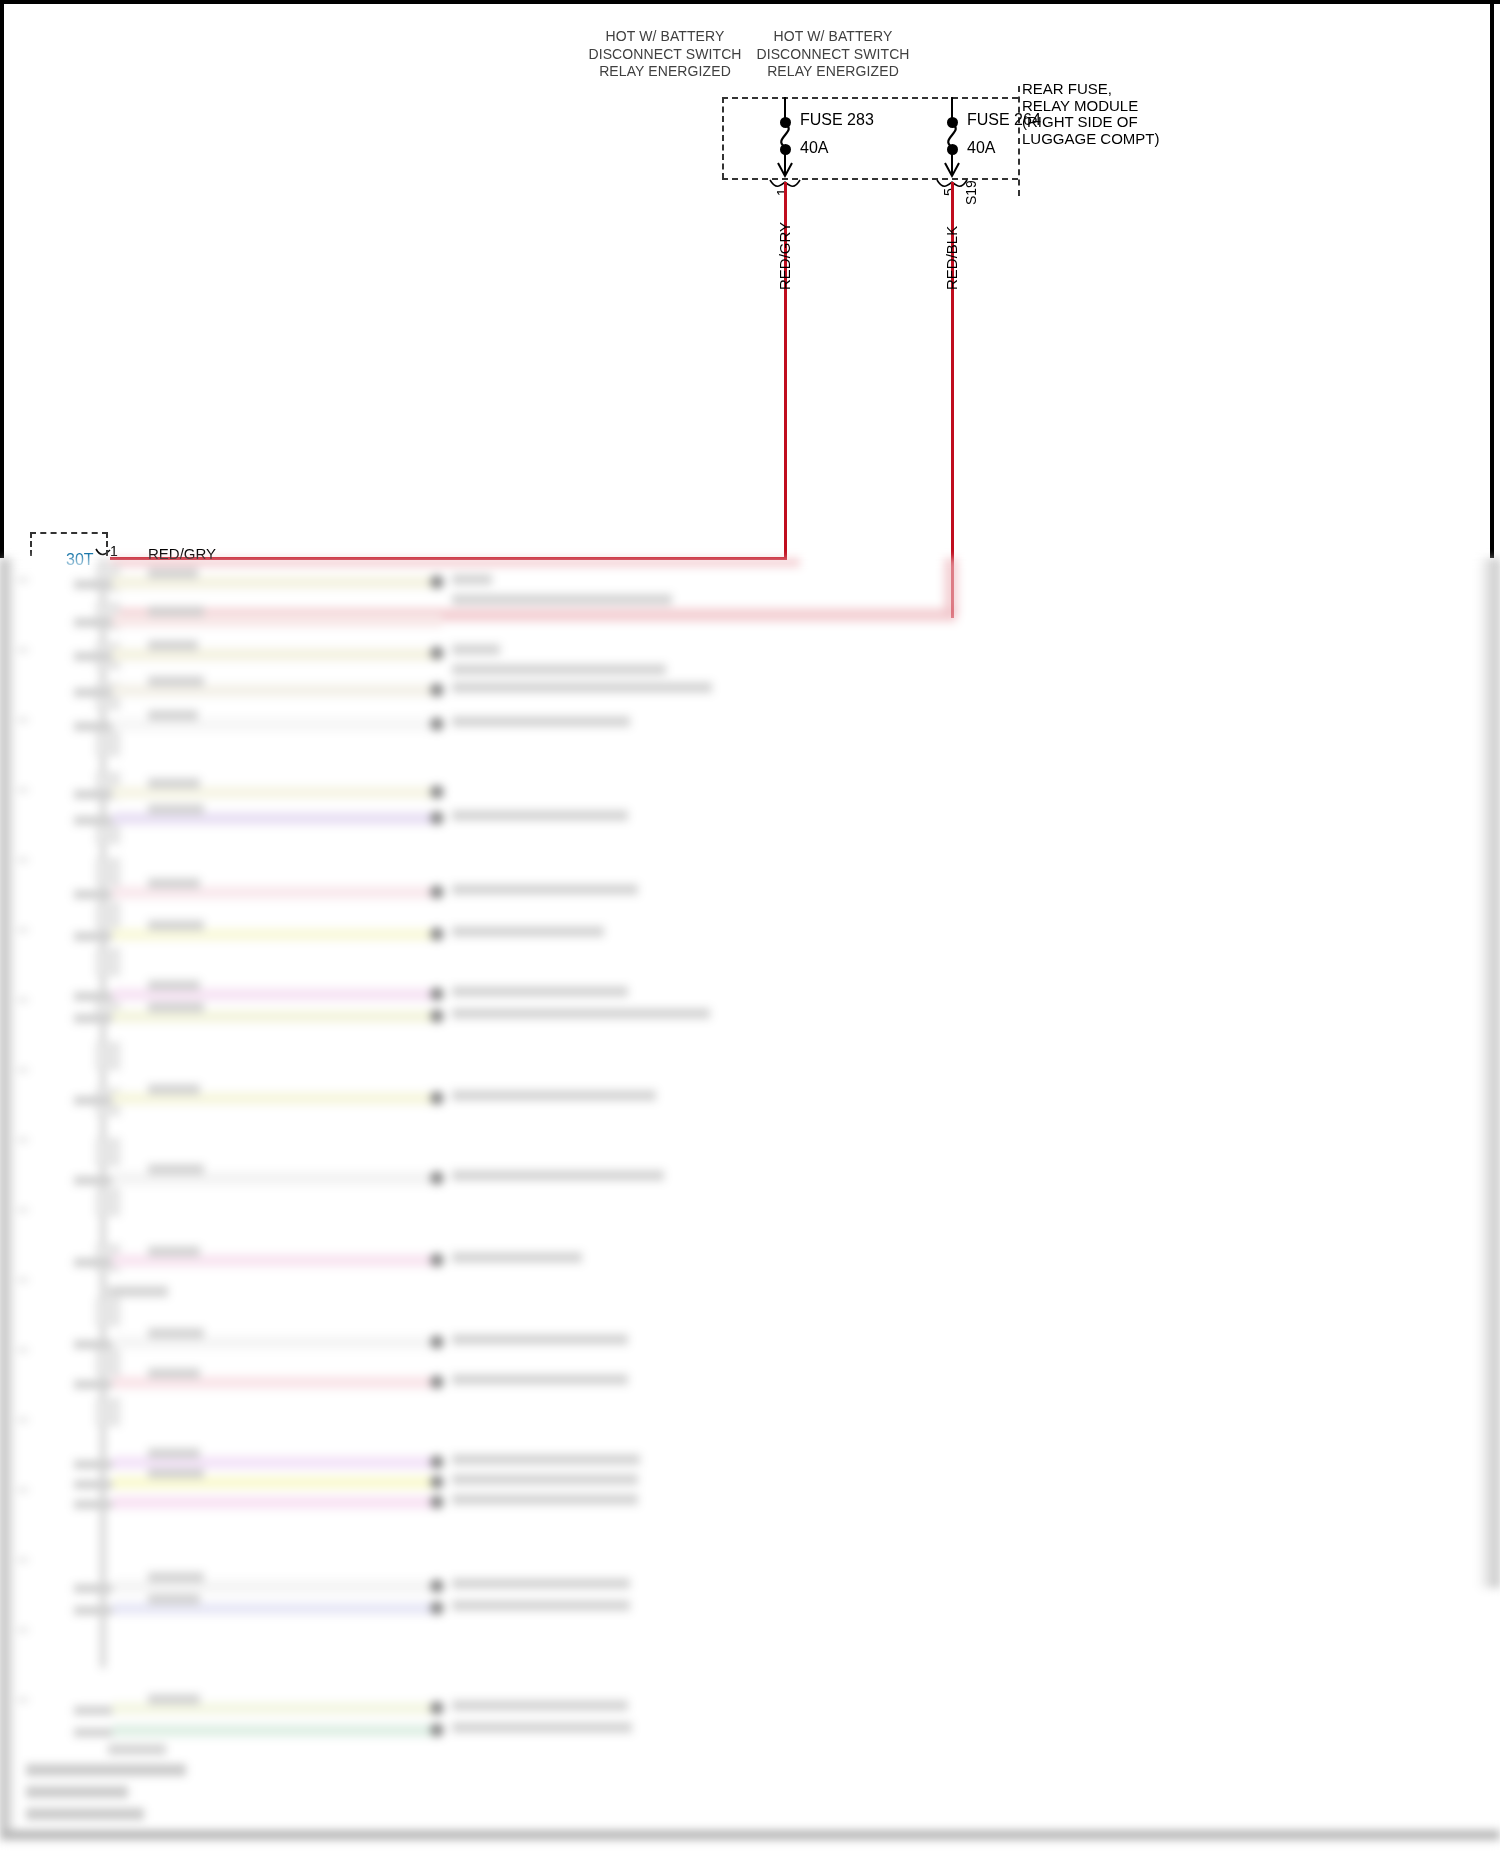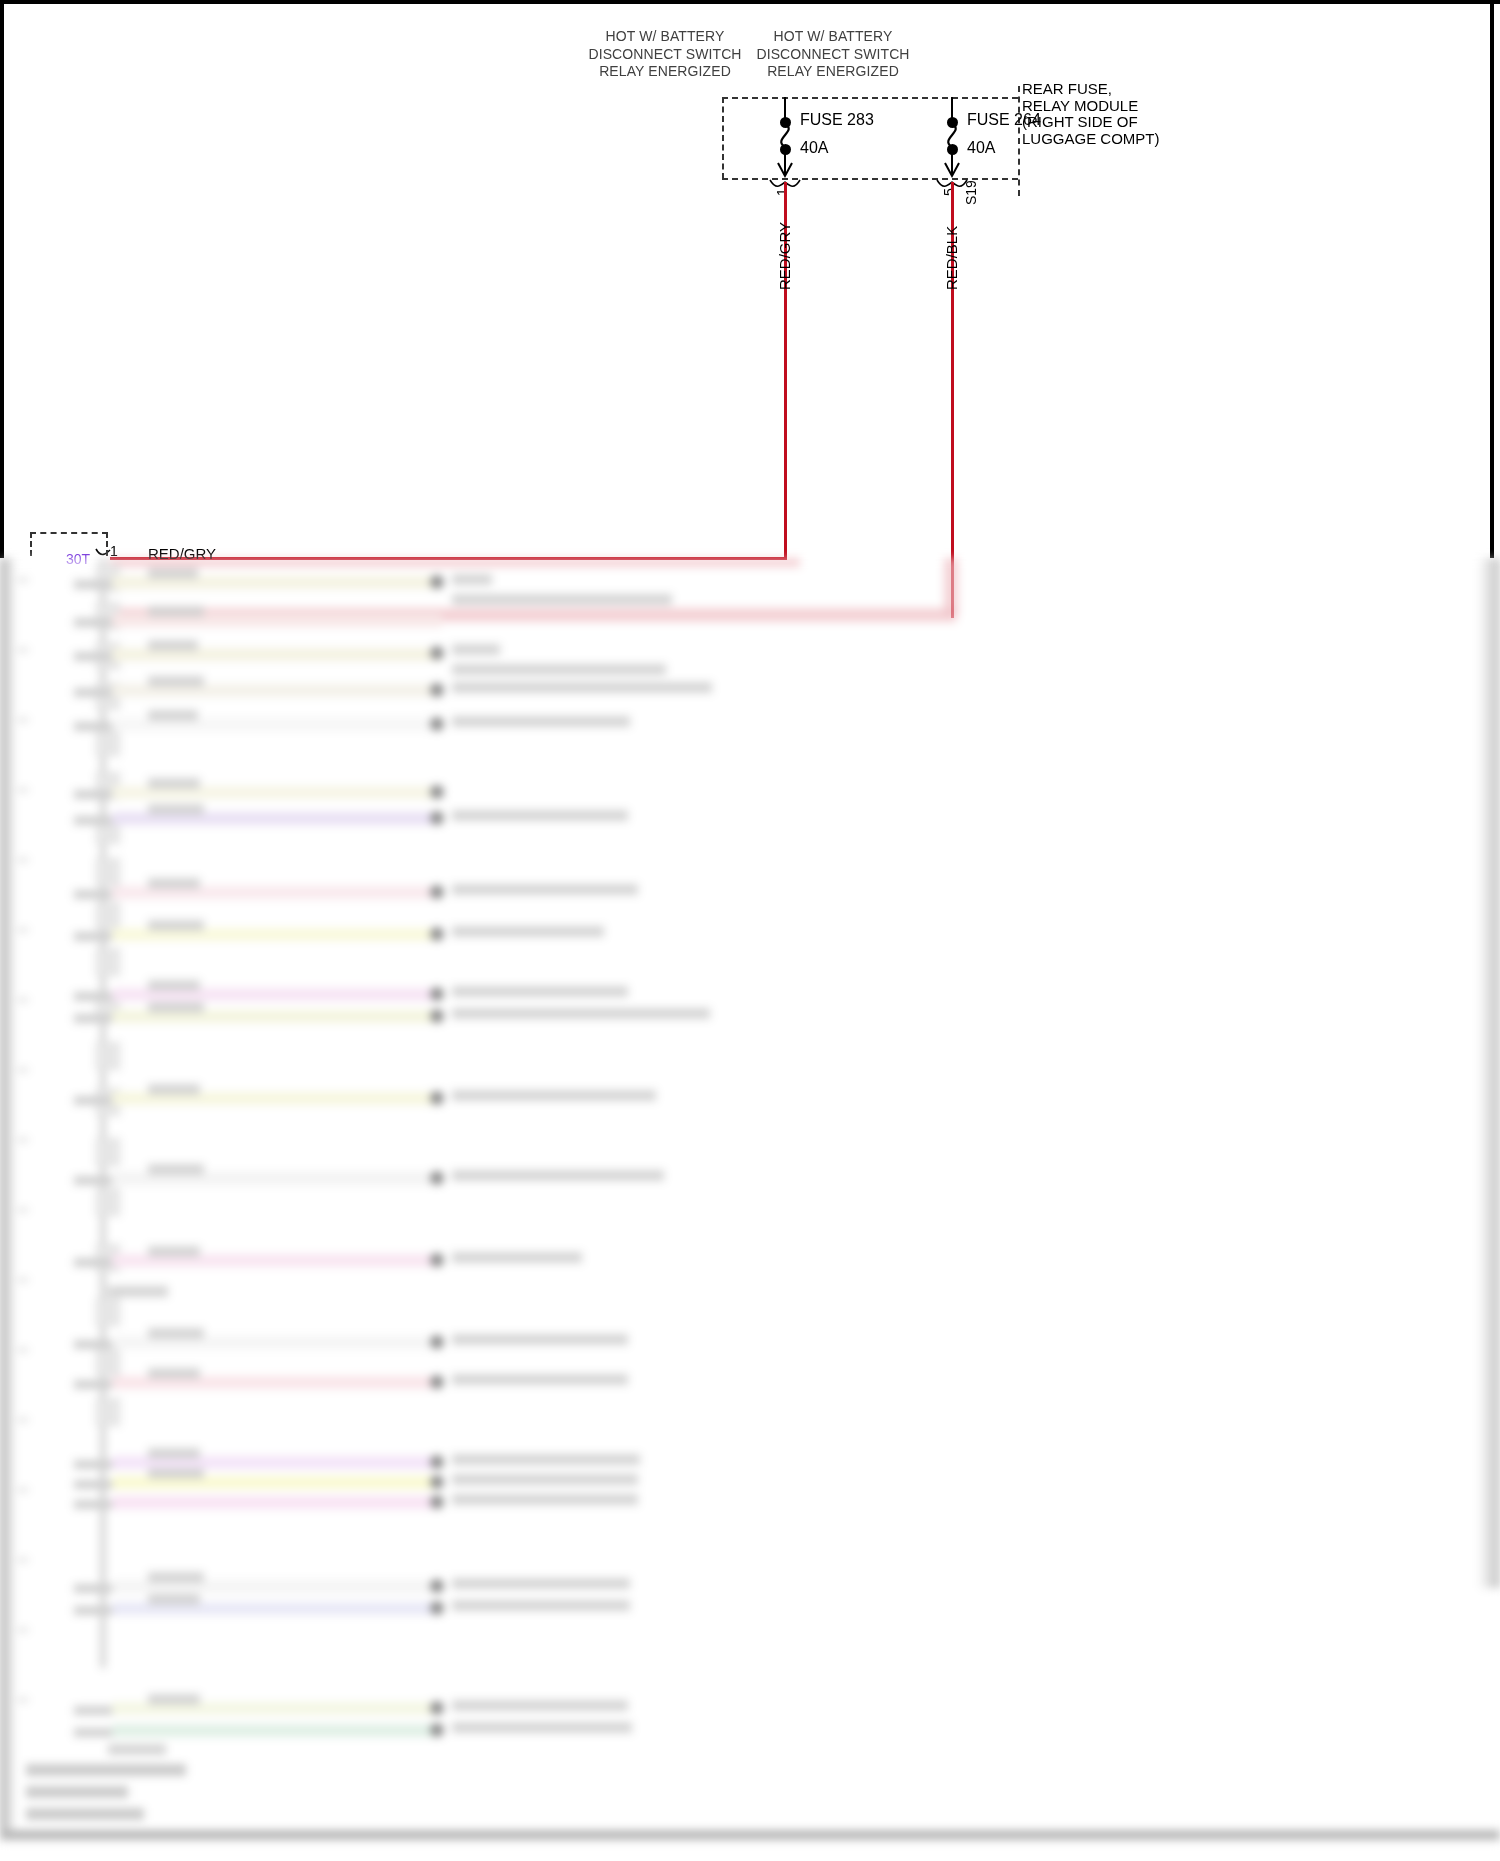--- a/index.html
+++ b/index.html
@@ -219,22 +219,22 @@
     white-space: nowrap;
   }
   .wire-name-h {
     position: absolute;
     font-size: 15px;
     color: #000000;
     white-space: nowrap;
   }
   .conn-name {
     position: absolute;
-    font-size: 14px;
-    color: #6d28d9;
+    font-size: 16px;
+    color: #0369a1;
     white-space: nowrap;
   }
   .conn-pin {
     position: absolute;
     font-size: 14px;
     color: #000000;
     white-space: nowrap;
   }
   svg.ovl { position: absolute; left: 0; top: 0; overflow: visible; }
 </style>

